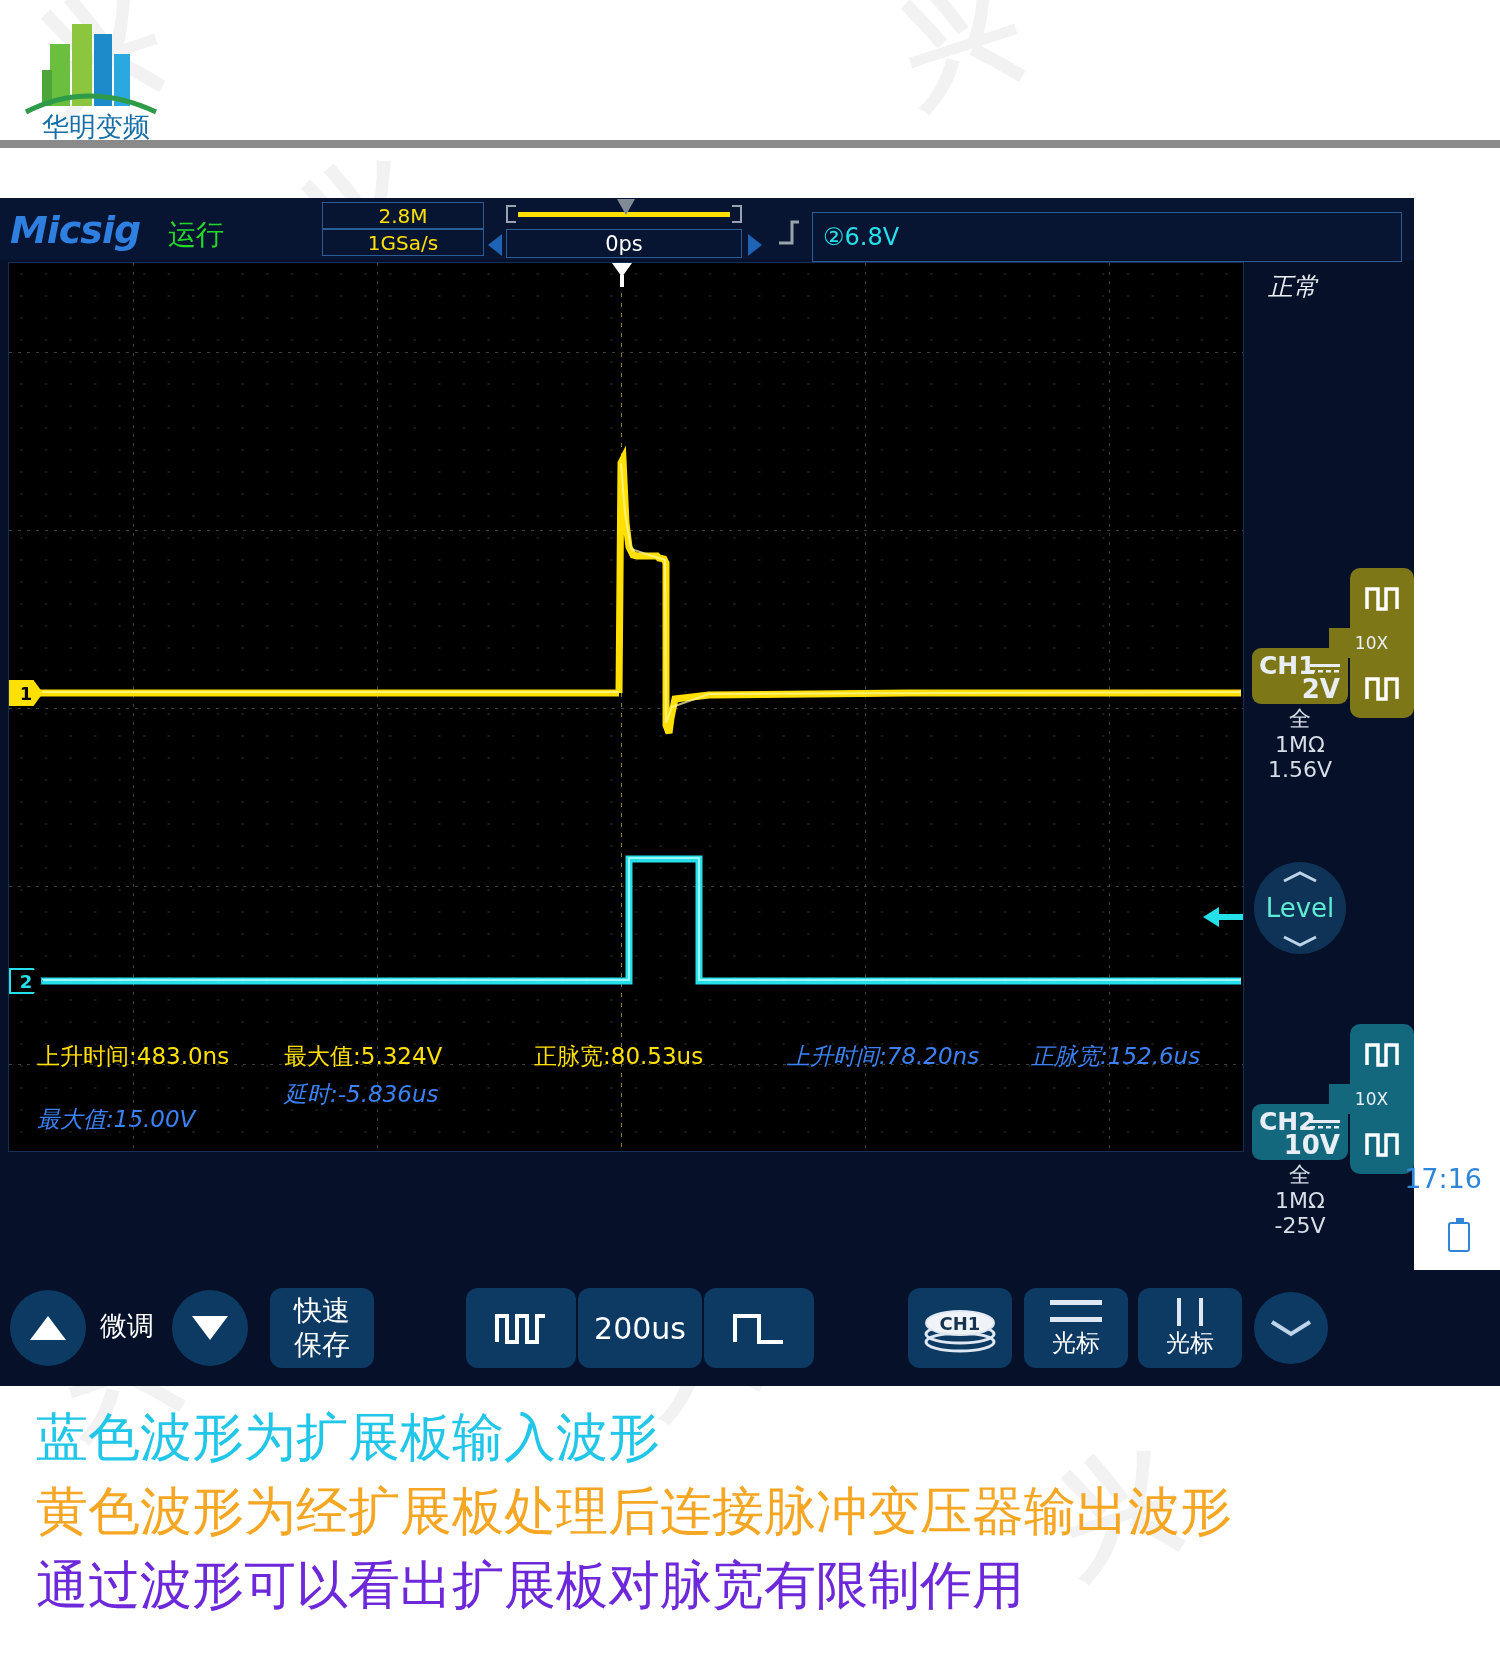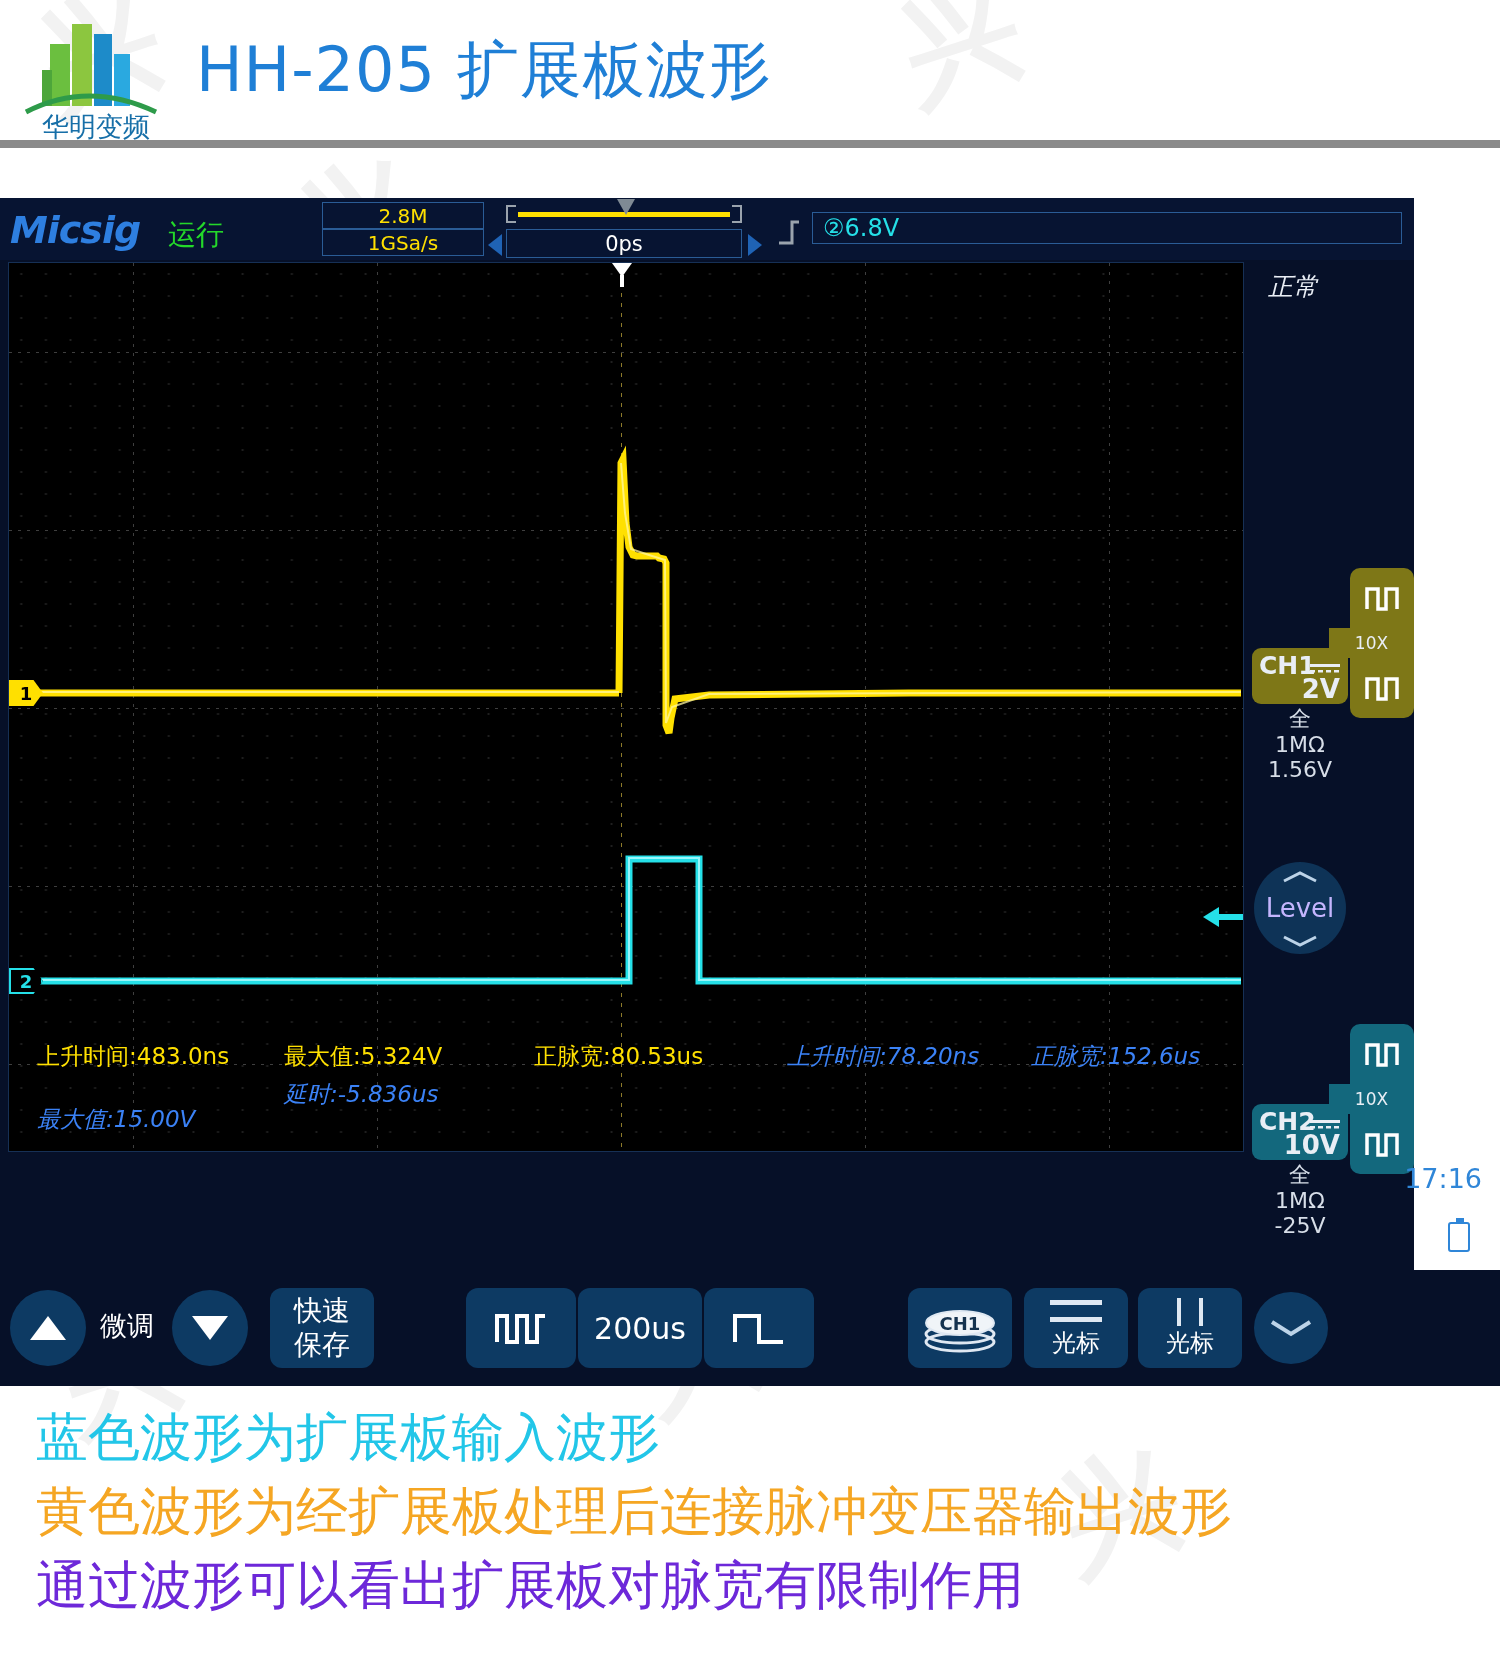--- a/index.html
+++ b/index.html
@@ -84,21 +84,21 @@
   }
   .arrow-r {
     position: absolute; left: 748px; top: 36px; width: 0; height: 0;
     border-top: 11px solid transparent; border-bottom: 11px solid transparent;
     border-left: 14px solid #1f63b5;
   }
   .slope-icon {
     position: absolute; left: 776px; top: 20px; width: 26px; height: 28px;
   }
   .box-trig {
-    position: absolute; left: 812px; top: 14px; width: 590px; height: 32px;
+    position: absolute; left: 812px; top: 14px; width: 590px; height: 50px;
     border: 1px solid #2a5c96; color: #25e0e8; font-size: 24px;
     display: flex; align-items: center; padding-left: 10px;
     font-family: "DejaVu Sans", sans-serif;
   }
 
   
   .grid-wrap {
     position: absolute; left: 8px; top: 64px; width: 1236px; height: 890px;
     background: #000; border: 1px solid #163055; overflow: hidden;
   }
@@ -187,21 +187,21 @@
   .xlabel {
     position: absolute; right: 0; width: 85px; height: 30px;
     display:flex; align-items:center; justify-content:center;
     color:#e9eef5; font-size:17px; font-family:"DejaVu Sans", sans-serif;
   }
   .xlabel.c1 { background:#7e7717; }
   .xlabel.c2 { background:#13687d; }
 
   .level-knob {
     position: absolute; left: 8px; top: 600px; width: 92px; height: 92px;
-    border-radius: 50%; background: #0e3357; color: #c4b5fd;
+    border-radius: 50%; background: #0e3357; color: #5eead4;
     display:flex; align-items:center; justify-content:center;
     font-size: 26px; font-family:"DejaVu Sans", sans-serif;
   }
   .level-chev { position: absolute; left: 36px; width: 36px; height: 14px; }
 
   
   .toolbar { position: absolute; left: 0; top: 1270px; width: 1500px; height: 116px; background: #061028; }
   .rbtn {
     position: absolute; background: #0d3a63; border-radius: 12px;
     display: flex; flex-direction: column; align-items: center; justify-content: center;
@@ -243,21 +243,20 @@
       <svg width="160" height="132" viewBox="0 0 160 132" xmlns="http://www.w3.org/2000/svg">
         <rect x="34" y="36" width="20" height="62" fill="#6bbf3f"></rect>
         <rect x="56" y="16" width="20" height="82" fill="#8cc63f"></rect>
         <rect x="78" y="26" width="18" height="72" fill="#1d8bc9"></rect>
         <rect x="98" y="46" width="16" height="52" fill="#2aa9e0"></rect>
         <rect x="26" y="62" width="10" height="36" fill="#4da63a"></rect>
         <path d="M10 104 Q72 72 140 104" stroke="#2e9b4a" stroke-width="5" fill="none"></path>
         <text x="80" y="128" font-size="27" fill="#176fa8" text-anchor="middle" font-family="DejaVu Serif, serif">华明变频</text>
       </svg>
     </div>
-    <div class="header-title">HH-205 扩展板波形</div>
     <div class="header-rule"></div>
   </div>
 
   <div class="scope">
 
     <div class="scope-topbar">
       <div class="micsig">Micsig</div>
       <div class="runstate">运行</div>
       <div class="box-mem">2.8M</div>
       <div class="box-rate">1GSa/s</div>

